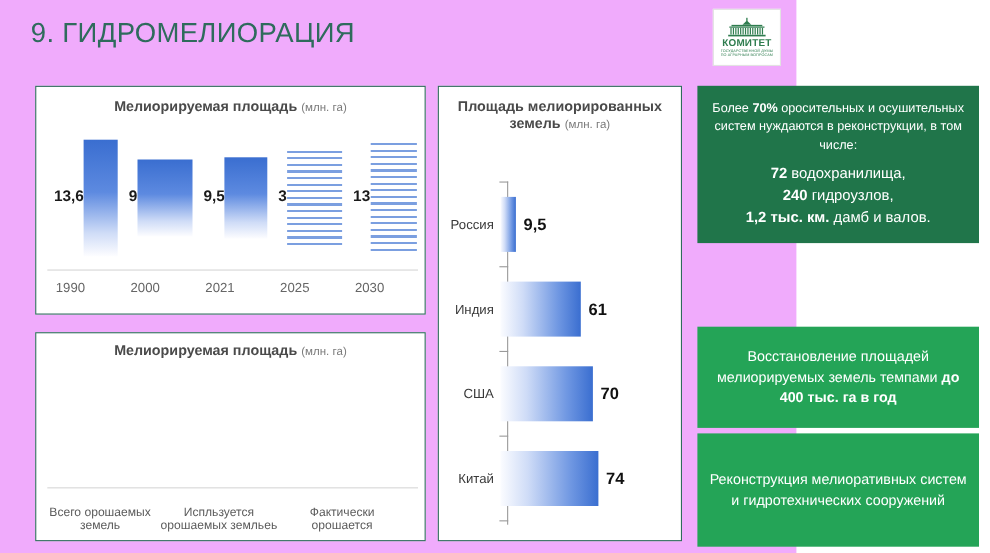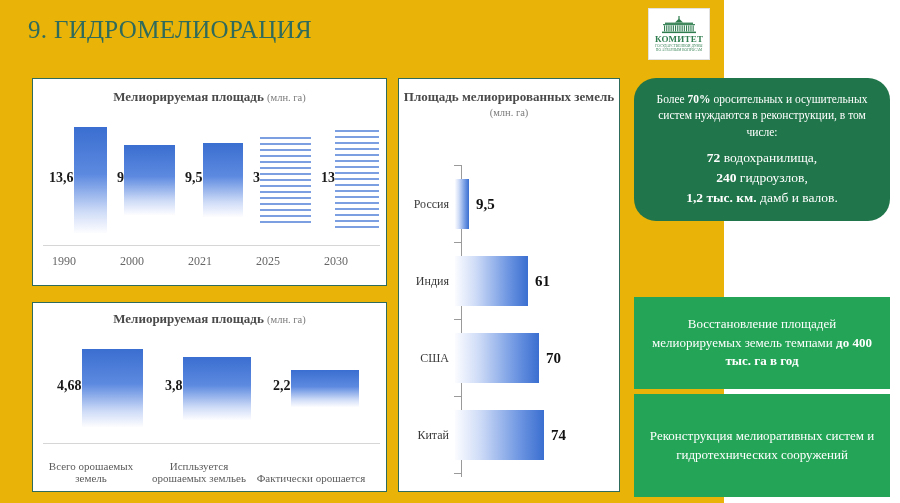--- a/index.html
+++ b/index.html
@@ -2,21 +2,21 @@
 <html><head>
 <meta charset="utf-8">
 <style>
   * { box-sizing: border-box; margin: 0; padding: 0; }
   html, body {
     width: 900px; height: 503px;
     background: #ffffff;
     font-family: "Liberation Sans", sans-serif;
     overflow: hidden;
   }
-  .slide { position: relative; width: 724px; height: 503px; background: #eab308; font-family: Liberation Serif, serif; }
+  .slide { position: relative; width: 724px; height: 503px; background: #f0abfc; }
 
   
   .slide-title {
     position: absolute; left: 28px; top: 16px;
     font-size: 25px; color: #2f6b5c; letter-spacing: .3px;
     white-space: nowrap;
   }
   .logo {
     position: absolute; right: 14px; top: 8px;
     width: 62px; height: 52px;
@@ -96,21 +96,21 @@
   .hval { font-size: 15px; font-weight: bold; color: #111; margin-left: 7px; line-height: 1; }
 
   
   .panel {
     position: absolute; left: 634px; width: 256px;
     color: #fff; text-align: center;
     display: flex; flex-direction: column; align-items: center; justify-content: center;
     padding: 6px 9px;
   }
   .panel p { line-height: 1.45; }
-  #panel1 { top: 78px;  height: 143px; background: #20754a; border-radius: 22px; }
+  #panel1 { top: 78px;  height: 143px; background: #20754a; }
   #panel2 { top: 226px; height: 66px;  background: #1e7045; }
   #panel3 { top: 297px; height: 92px;  background: #24a457; }
   #panel4 { top: 394px; height: 103px; background: #24a457; }
   #panel1 .p-a { font-size: 11.5px; margin-bottom: 7px; }
   #panel1 .p-b { font-size: 13.5px; line-height: 1.5; }
   #panel2 .p-a { font-size: 13px; font-weight: bold; line-height: 1.5; }
   #panel3 .p-a { font-size: 13px; }
   #panel4 .p-a { font-size: 13px; }
   b { font-weight: bold; }
 </style>
@@ -186,34 +186,20 @@
     <div class="xcat" style="left:200px">2025</div>
     <div class="xcat" style="left:268px">2030</div>
   </div>
 
   <div class="card" id="chartB">
     <div class="chart-title ttl">
       <span>Мелиорируемая площадь</span>
       <span class="unit">(млн. га)</span>
     </div>
     <div class="axis-line"></div>
-    <div class="vplot">
-      <div class="vcol" style="left:14px; width:86px">
-        <div class="vlabel">4,68</div>
-        <div class="vbar" style="height:78px; width:86px"></div>
-      </div>
-      <div class="vcol" style="left:122px; width:86px">
-        <div class="vlabel">3,8</div>
-        <div class="vbar" style="height:63px; width:86px"></div>
-      </div>
-      <div class="vcol" style="left:230px; width:86px">
-        <div class="vlabel">2,2</div>
-        <div class="vbar" style="height:37px; width:86px"></div>
-      </div>
-    </div>
     <div class="xcat" style="left:2px">Всего орошаемых земель</div>
     <div class="xcat" style="left:110px">Испльзуется орошаемых земльеь</div>
     <div class="xcat" style="left:222px">Фактически орошается</div>
   </div>
 
   <div class="card" id="chartC">
     <div class="chart-title ttl">
       <span>Площадь мелиорированных земель</span>
       <span class="unit">(млн. га)</span>
     </div>

